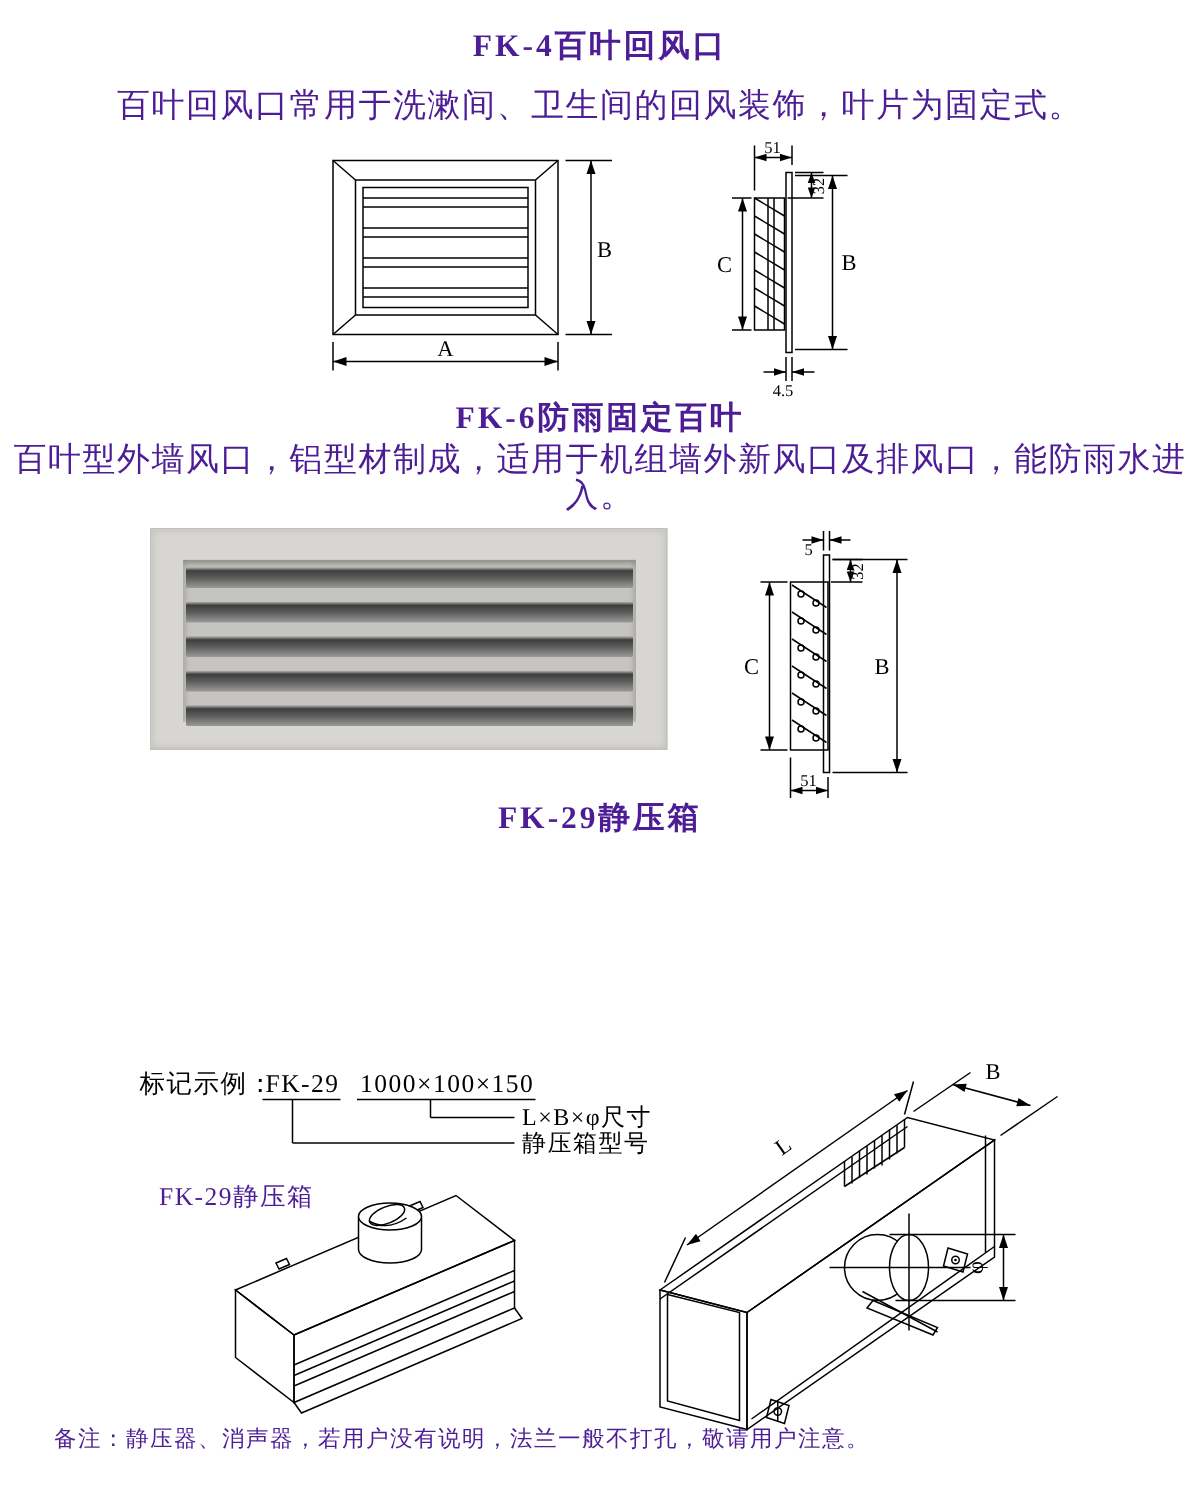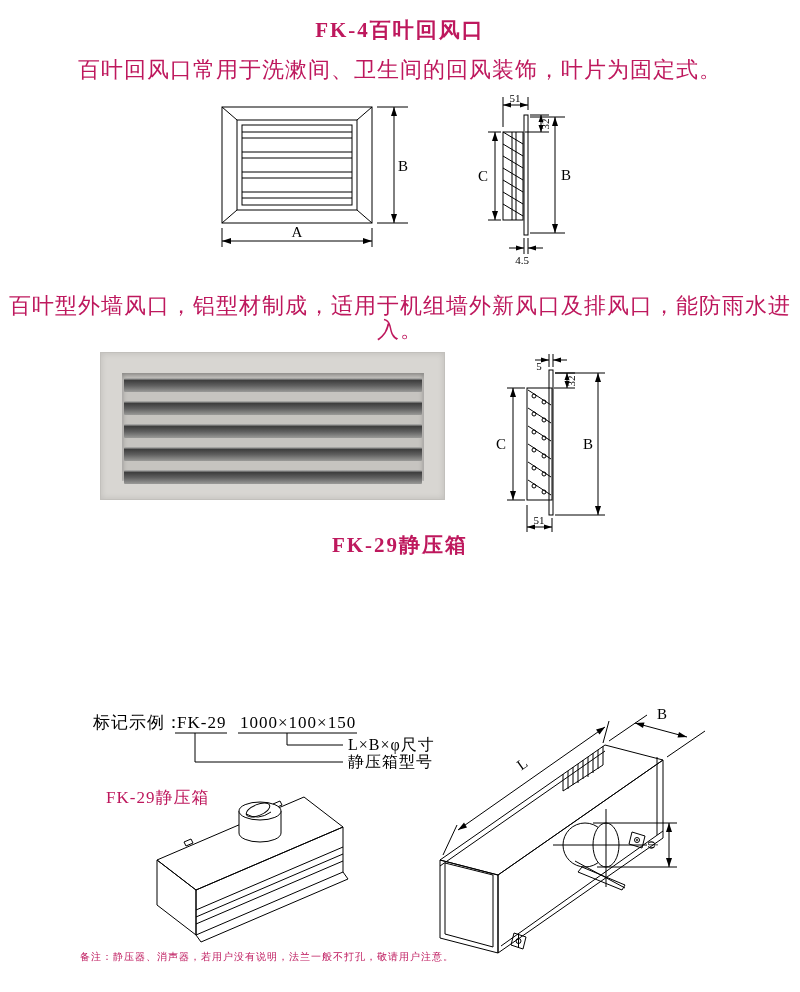--- a/index.html
+++ b/index.html
@@ -1,18 +1,18 @@
 <!DOCTYPE html>
 <html><head>
 <meta charset="utf-8">
 <style>
   html,body{margin:0;padding:0;background:#888;}
   .page{
     position:relative;width:800px;height:992px;margin:0 auto;
-    background:#ffffff;color:#be185d;
+    background:#ffffff;color:#4c1d95;
     font-family:"Liberation Serif","DejaVu Serif",serif;
     overflow:hidden;
   }
   .abs{position:absolute;}
   .sec-title{
     left:0;top:0;width:800px;text-align:center;
     font-size:21px;font-weight:bold;letter-spacing:2px;
   }
   .para{font-size:22px;letter-spacing:1px;line-height:24px;}
   .center{width:800px;text-align:center;}
@@ -32,21 +32,21 @@
     height:14px;margin-bottom:9px;border-radius:1px;
     background:linear-gradient(180deg,#bdbdbb 0%,#3e3e3e 18%,#606060 55%,#9a9a98 100%);
   }
   
   svg line,svg rect,svg polygon,svg polyline,svg path,svg circle,svg ellipse{
     stroke:#000;fill:none;stroke-width:1;
   }
   svg .ah{fill:#000;stroke:none;}
   svg .wf{fill:#fff;stroke:#000;}
   svg text{fill:#000;stroke:none;font-family:"Liberation Serif","DejaVu Serif",serif;}
-  .footnote{font-size:10px;letter-spacing:1px;margin-left:44px;}
+  .footnote{font-size:15px;letter-spacing:1px;}
   .iso-label{font-size:17px;letter-spacing:1px;}
 </style>
 </head>
 <body>
 
 <div class="page">
 
   <div class="abs sec-title" style="top:16px;">FK-4百叶回风口</div>
   <div class="abs para center" style="top:58px;">百叶回风口常用于洗漱间、卫生间的回风装饰，叶片为固定式。</div>
 
@@ -138,20 +138,21 @@
       <line x1="49" y1="146" x2="49" y2="162"></line>
       <line x1="53" y1="146" x2="53" y2="162"></line>
       <line x1="34" y1="156" x2="49" y2="156"></line>
       <line x1="53" y1="156" x2="68" y2="156"></line>
       <polygon class="ah" points="49,156 41,153.5 41,158.5"></polygon>
       <polygon class="ah" points="53,156 61,153.5 61,158.5"></polygon>
       <text x="47" y="172" text-anchor="middle" font-size="11">4.5</text>
     </g>
   </svg>
 
+  <div class="abs sec-title" style="top:264px;">FK-6防雨固定百叶</div>
   <div class="abs para center" style="top:294px;text-align:center;">百叶型外墙风口，铝型材制成，适用于机组墙外新风口及排风口，能防雨水进入。</div>
 
   <div class="abs photo">
     <div class="photo-recess">
       <div class="slat"></div>
       <div class="slat"></div>
       <div class="slat"></div>
       <div class="slat"></div>
       <div class="slat"></div>
     </div>

